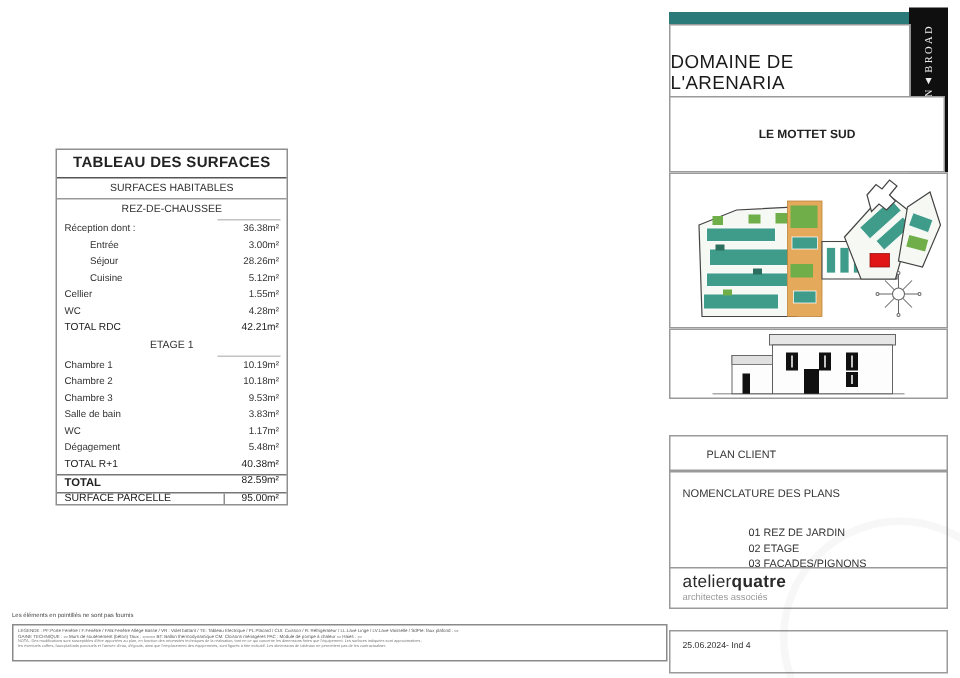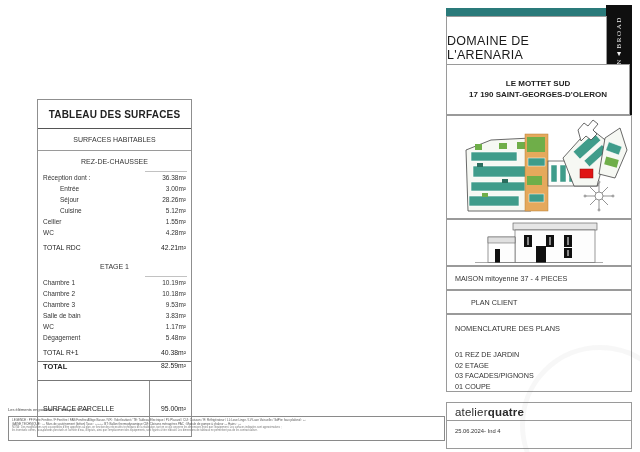--- a/index.html
+++ b/index.html
@@ -1,20 +1,20 @@
 <!DOCTYPE html>
 <html><head>
 <meta charset="utf-8">
 <style>
   html,body{margin:0;padding:0;background:#fff;}
   #sheet{position:relative;width:640px;height:452px;background:#ffffff;overflow:hidden;
          font-family:"Liberation Sans",sans-serif;color:#222;}
 
   
-  #surface-table{position:absolute;left:37px;top:99px;width:155px;height:338px;
+  #surface-table{position:absolute;left:37px;top:99px;width:155px;height:238px;
     border:1px solid #8f8f8f;box-sizing:border-box;background:#fff;display:flex;flex-direction:column;}
   .st-title{height:28px;display:flex;align-items:center;justify-content:center;
     font-size:10px;font-weight:bold;letter-spacing:.2px;border-bottom:1px solid #555;}
   .st-subtitle{height:21px;display:flex;align-items:center;justify-content:center;
     font-size:7px;border-bottom:1px solid #9a9a9a;color:#333;}
   .st-section-header{height:20px;display:flex;align-items:center;justify-content:center;
     font-size:7px;color:#333;}
   .partial-rule{height:0;border-top:1px solid #c2c2c2;width:42px;margin-left:auto;margin-right:4px;}
   .st-row{height:11px;display:flex;align-items:center;padding:0 5px;font-size:6.5px;color:#333;}
   .st-row .lbl{flex:1;}
@@ -49,22 +49,22 @@
   #project-title{font-size:12.5px;letter-spacing:.3px;color:#1a1a1a;}
   #address-box{left:0;top:59px;width:184px;height:51px;display:flex;flex-direction:column;
     align-items:center;justify-content:center;gap:1px;}
   .addr-line{font-size:8px;font-weight:600;color:#222;text-align:center;line-height:10px;}
   #siteplan-box{left:0;top:110px;width:186px;height:104px;}
   #elevation-box{left:0;top:214px;width:186px;height:47px;}
   #maison-box{left:0;top:261px;width:186px;height:24px;display:flex;align-items:center;padding-left:8px;font-size:7.2px;color:#333;}
   #client-box{left:0;top:285px;width:186px;height:24px;display:flex;align-items:center;padding-left:24px;font-size:7.2px;color:#333;}
   #nomenclature-box{left:0;top:309px;width:186px;height:78px;padding:9px 0 0 8px;}
   #nomenclature-title{font-size:7.4px;color:#333;margin-bottom:17px;}
-  .nomen-item{font-size:7.2px;color:#333;line-height:10.5px;}
-  #firm-box{left:0;top:397px;width:186px;height:28px;padding:4px 0 0 8px;}
+  .nomen-item{font-size:7.2px;color:#333;line-height:10.5px;margin-left:44px;}
+  #firm-box{left:0;top:373px;width:186px;height:28px;padding:4px 0 0 8px;}
   #firm-name{font-size:11.5px;color:#2b2b2b;letter-spacing:.2px;line-height:11px;}
   #firm-name .bold{font-weight:bold;}
   #firm-sub{font-size:6.3px;color:#9a9a9a;margin-top:1px;}
   #date-box{left:0;top:415px;width:186px;height:29px;display:flex;align-items:flex-start;padding:7px 0 0 8px;font-size:5.8px;color:#333;}
   #watermark{position:absolute;left:520px;top:345px;width:150px;height:150px;border:5px solid rgba(100,100,100,0.05);
     border-radius:50%;pointer-events:none;}
 </style>
 </head>
 <body>
 
@@ -163,21 +163,20 @@
     <div id="brand-bar" style="background: rgb(15, 15, 15);">
       <span id="brand-text">KAUFMAN▲BROAD</span>
     </div>
 
     <div class="tb-box" id="project-box">
       <span id="project-title">DOMAINE DE L'ARENARIA</span>
     </div>
 
     <div class="tb-box" id="address-box">
       <span class="addr-line">LE MOTTET SUD</span>
-      <span class="addr-line">17 190 SAINT-GEORGES-D'OLERON</span>
     </div>
 
     <div class="tb-box" id="siteplan-box">
       <svg width="184" height="102" viewBox="0 0 184 102">
 
         <polygon points="19,34 44,24 84,22 84,95 21,95" fill="#f6f8f3" stroke="#444" stroke-width="0.8"></polygon>
         <rect x="24" y="36" width="46" height="9" fill="#3f9c8a" stroke="#fff" stroke-width="0.6"></rect>
         <rect x="26" y="50" width="54" height="11" fill="#3f9c8a" stroke="#fff" stroke-width="0.6"></rect>
         <rect x="24" y="66" width="54" height="9" fill="#3f9c8a" stroke="#fff" stroke-width="0.6"></rect>
         <rect x="22" y="80" width="50" height="10" fill="#3f9c8a" stroke="#fff" stroke-width="0.6"></rect>
@@ -246,23 +245,20 @@
         </g>
         <g fill="#ffffff">
           <rect x="80.5" y="17" width="1" height="8"></rect>
           <rect x="102.5" y="17" width="1" height="8"></rect>
           <rect x="120.5" y="17" width="1" height="8"></rect>
           <rect x="120.5" y="30" width="1" height="6"></rect>
         </g>
       </svg>
     </div>
 
-    <div class="tb-box" id="maison-box">
-      <span>MAISON mitoyenne 37 - 4 PIECES</span>
-    </div>
 
     <div class="tb-box" id="client-box">
       <span>PLAN CLIENT</span>
     </div>
 
     <div class="tb-box" id="nomenclature-box">
       <div id="nomenclature-title">NOMENCLATURE DES PLANS</div>
       <div id="nomenclature-list">
           <div class="nomen-item">01 REZ DE JARDIN</div>
           <div class="nomen-item">02 ETAGE</div>

